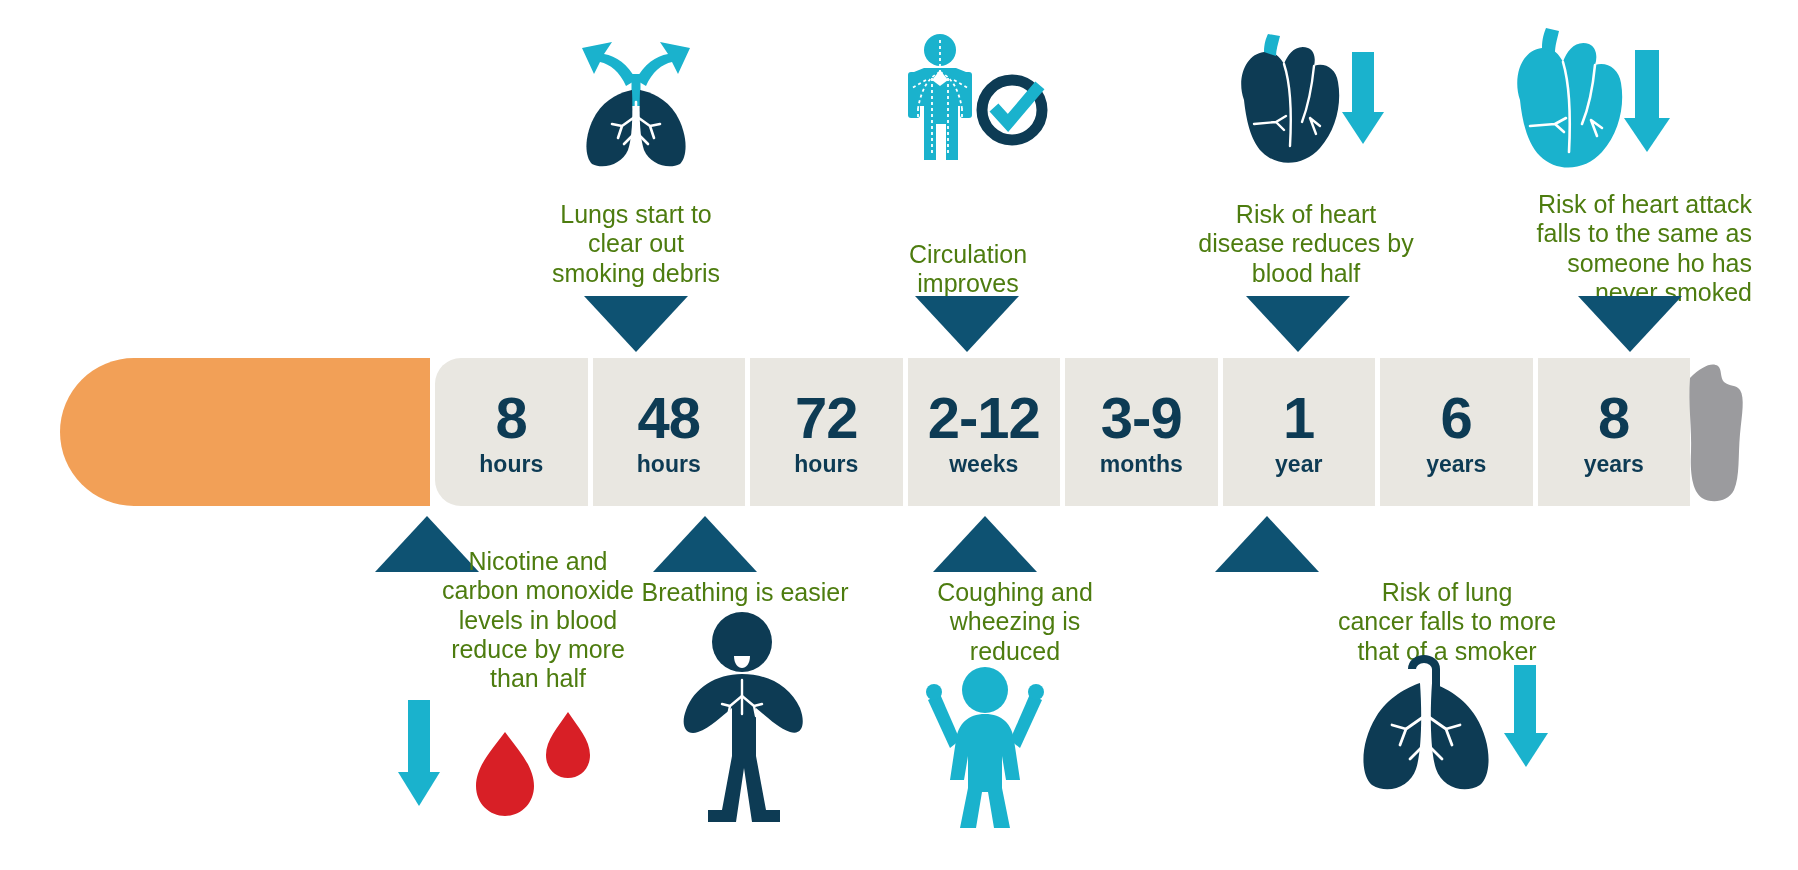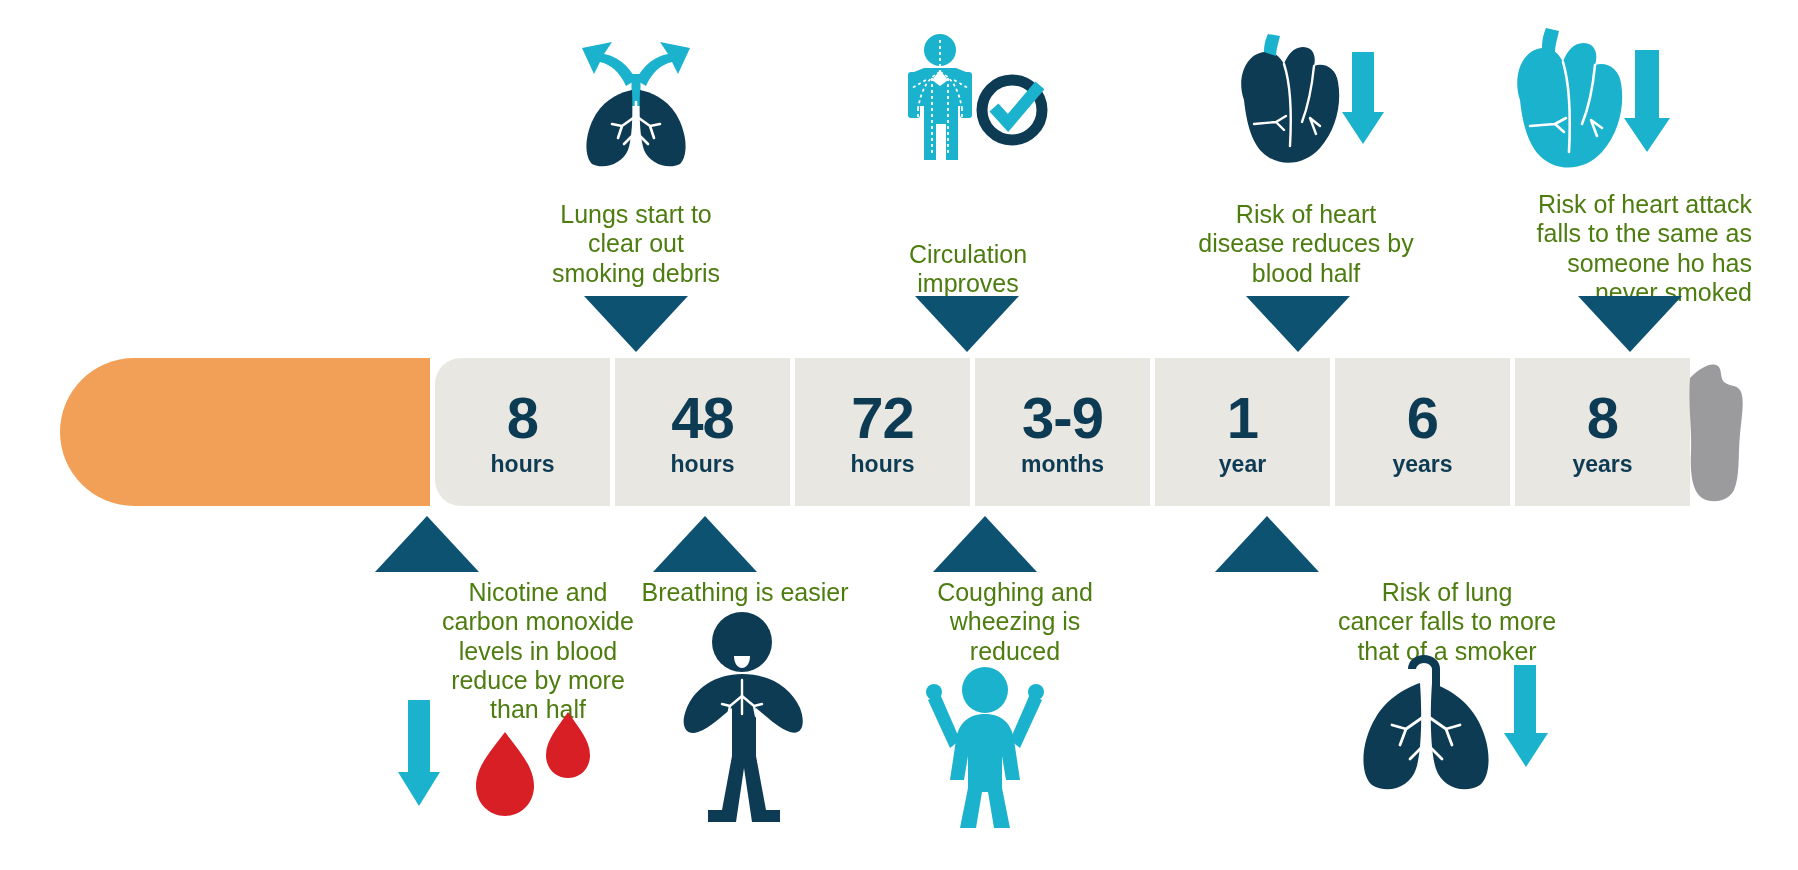--- a/index.html
+++ b/index.html
@@ -221,20 +221,24 @@
           </div>
           <div class="cig-seg">
             <div class="seg-num">48</div>
             <div class="seg-unit">hours</div>
           </div>
           <div class="cig-seg">
             <div class="seg-num">72</div>
             <div class="seg-unit">hours</div>
           </div>
           <div class="cig-seg">
+            <div class="seg-num">2-12</div>
+            <div class="seg-unit">weeks</div>
+          </div>
+          <div class="cig-seg">
             <div class="seg-num">3-9</div>
             <div class="seg-unit">months</div>
           </div>
           <div class="cig-seg">
             <div class="seg-num">1</div>
             <div class="seg-unit">year</div>
           </div>
           <div class="cig-seg">
             <div class="seg-num">6</div>
             <div class="seg-unit">years</div>
@@ -244,21 +248,21 @@
             <div class="seg-unit">years</div>
           </div>
         </div>
     </div>
     <svg class="cig-ash" viewBox="0 0 62 144">
       <path d="M2 18 C14 6 24 2 30 6 C34 9 32 18 36 22 C42 27 48 24 52 30 C57 38 54 54 52 74 C50 96 52 116 46 130 C40 142 24 144 14 138 C4 131 2 112 3 92 C4 70 0 44 2 18 Z" fill="#9b9b9e"></path>
     </svg>
   </div>
 
   <div class="tri-up" style="left:375px; top:516px;"></div>
-  <div class="callout" style="left:413px; top:578px; width:250px;">
+  <div class="callout" style="left:413px; top:547px; width:250px;">
     <span class="callout-text">Nicotine and
 carbon monoxide
 levels in blood
 reduce by more
 than half</span>
   </div>
   <div class="icon-wrap" style="left:392px; top:700px; width:220px; height:125px;">
     <svg viewBox="0 0 220 125" width="220" height="125">
       <g fill="#1ab2cd">
         <rect x="16" y="-38" width="22" height="112"></rect>

